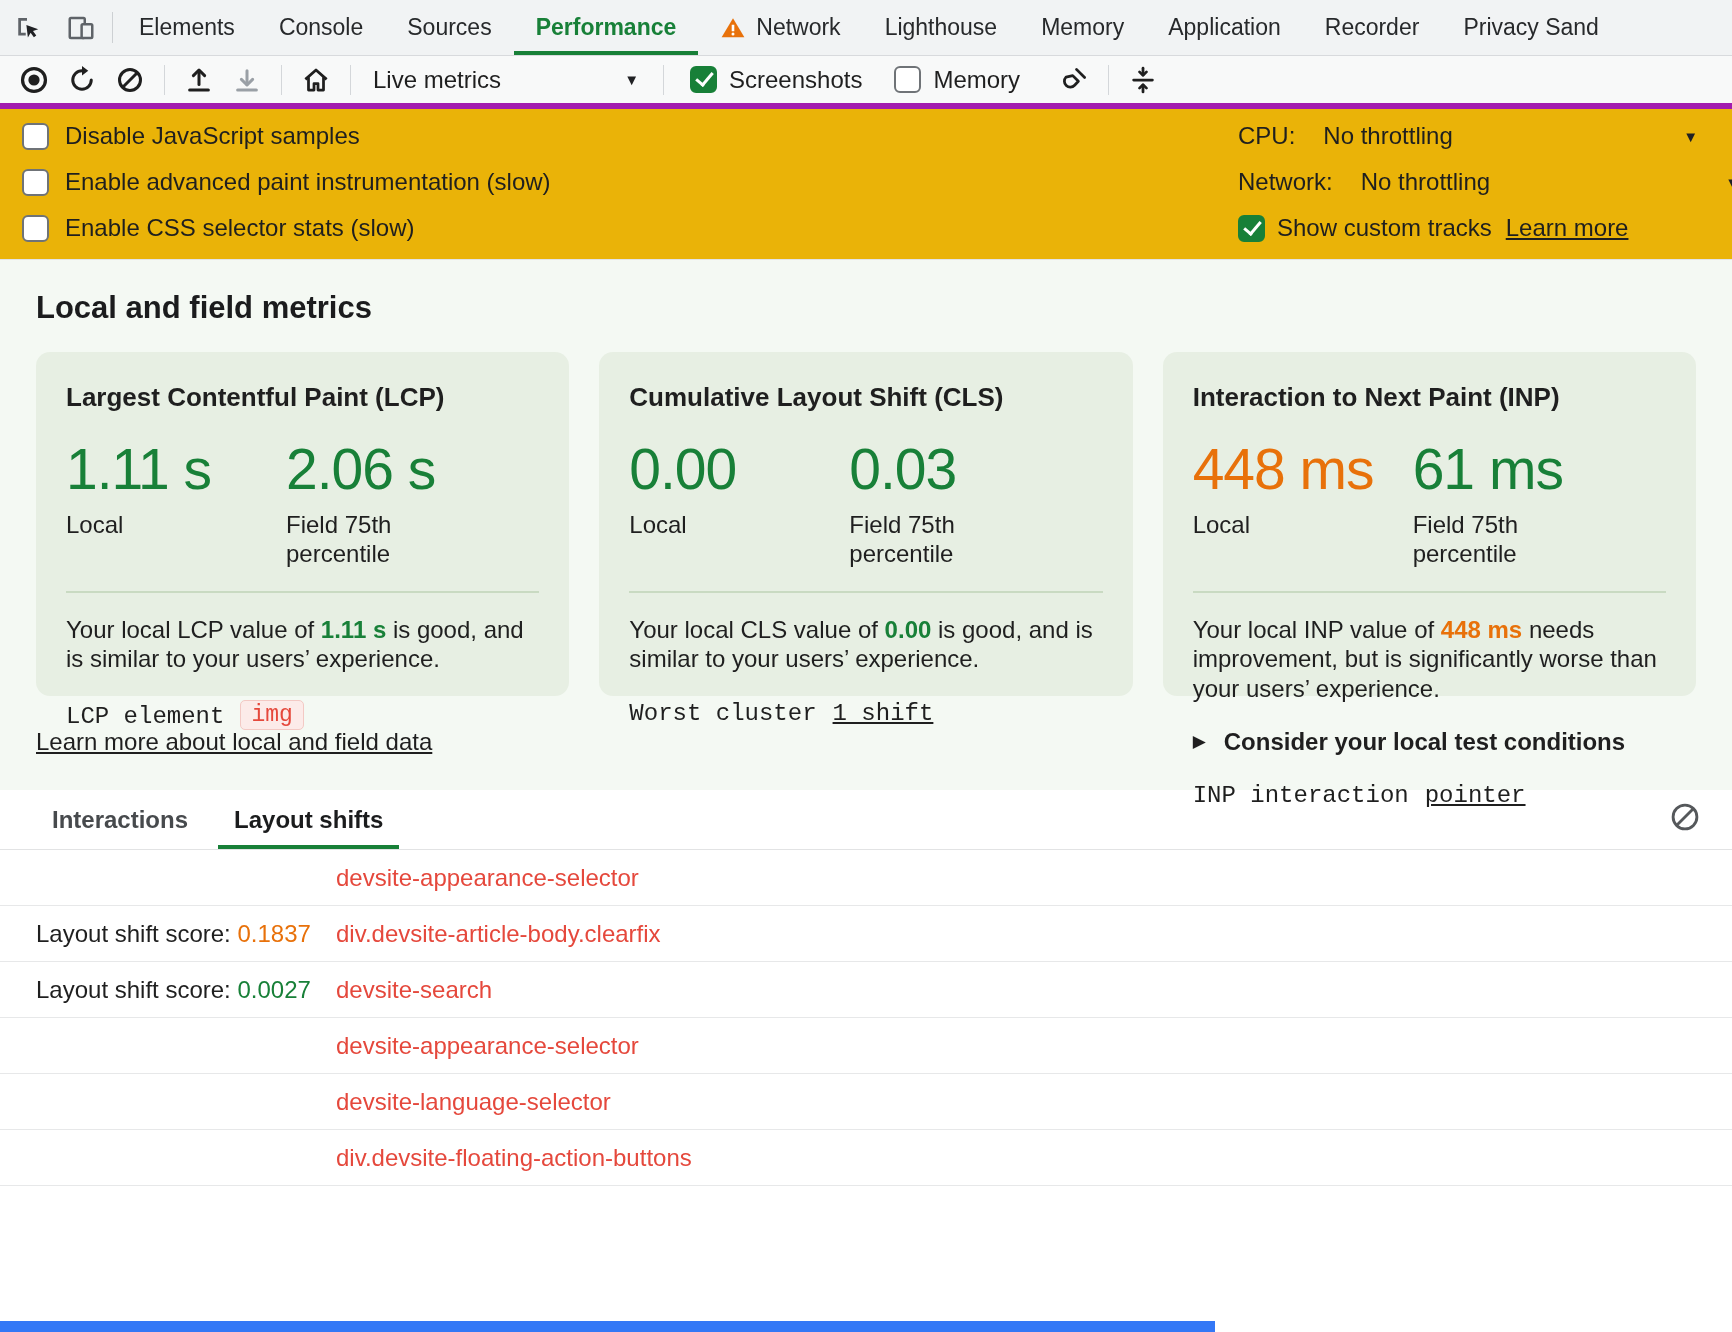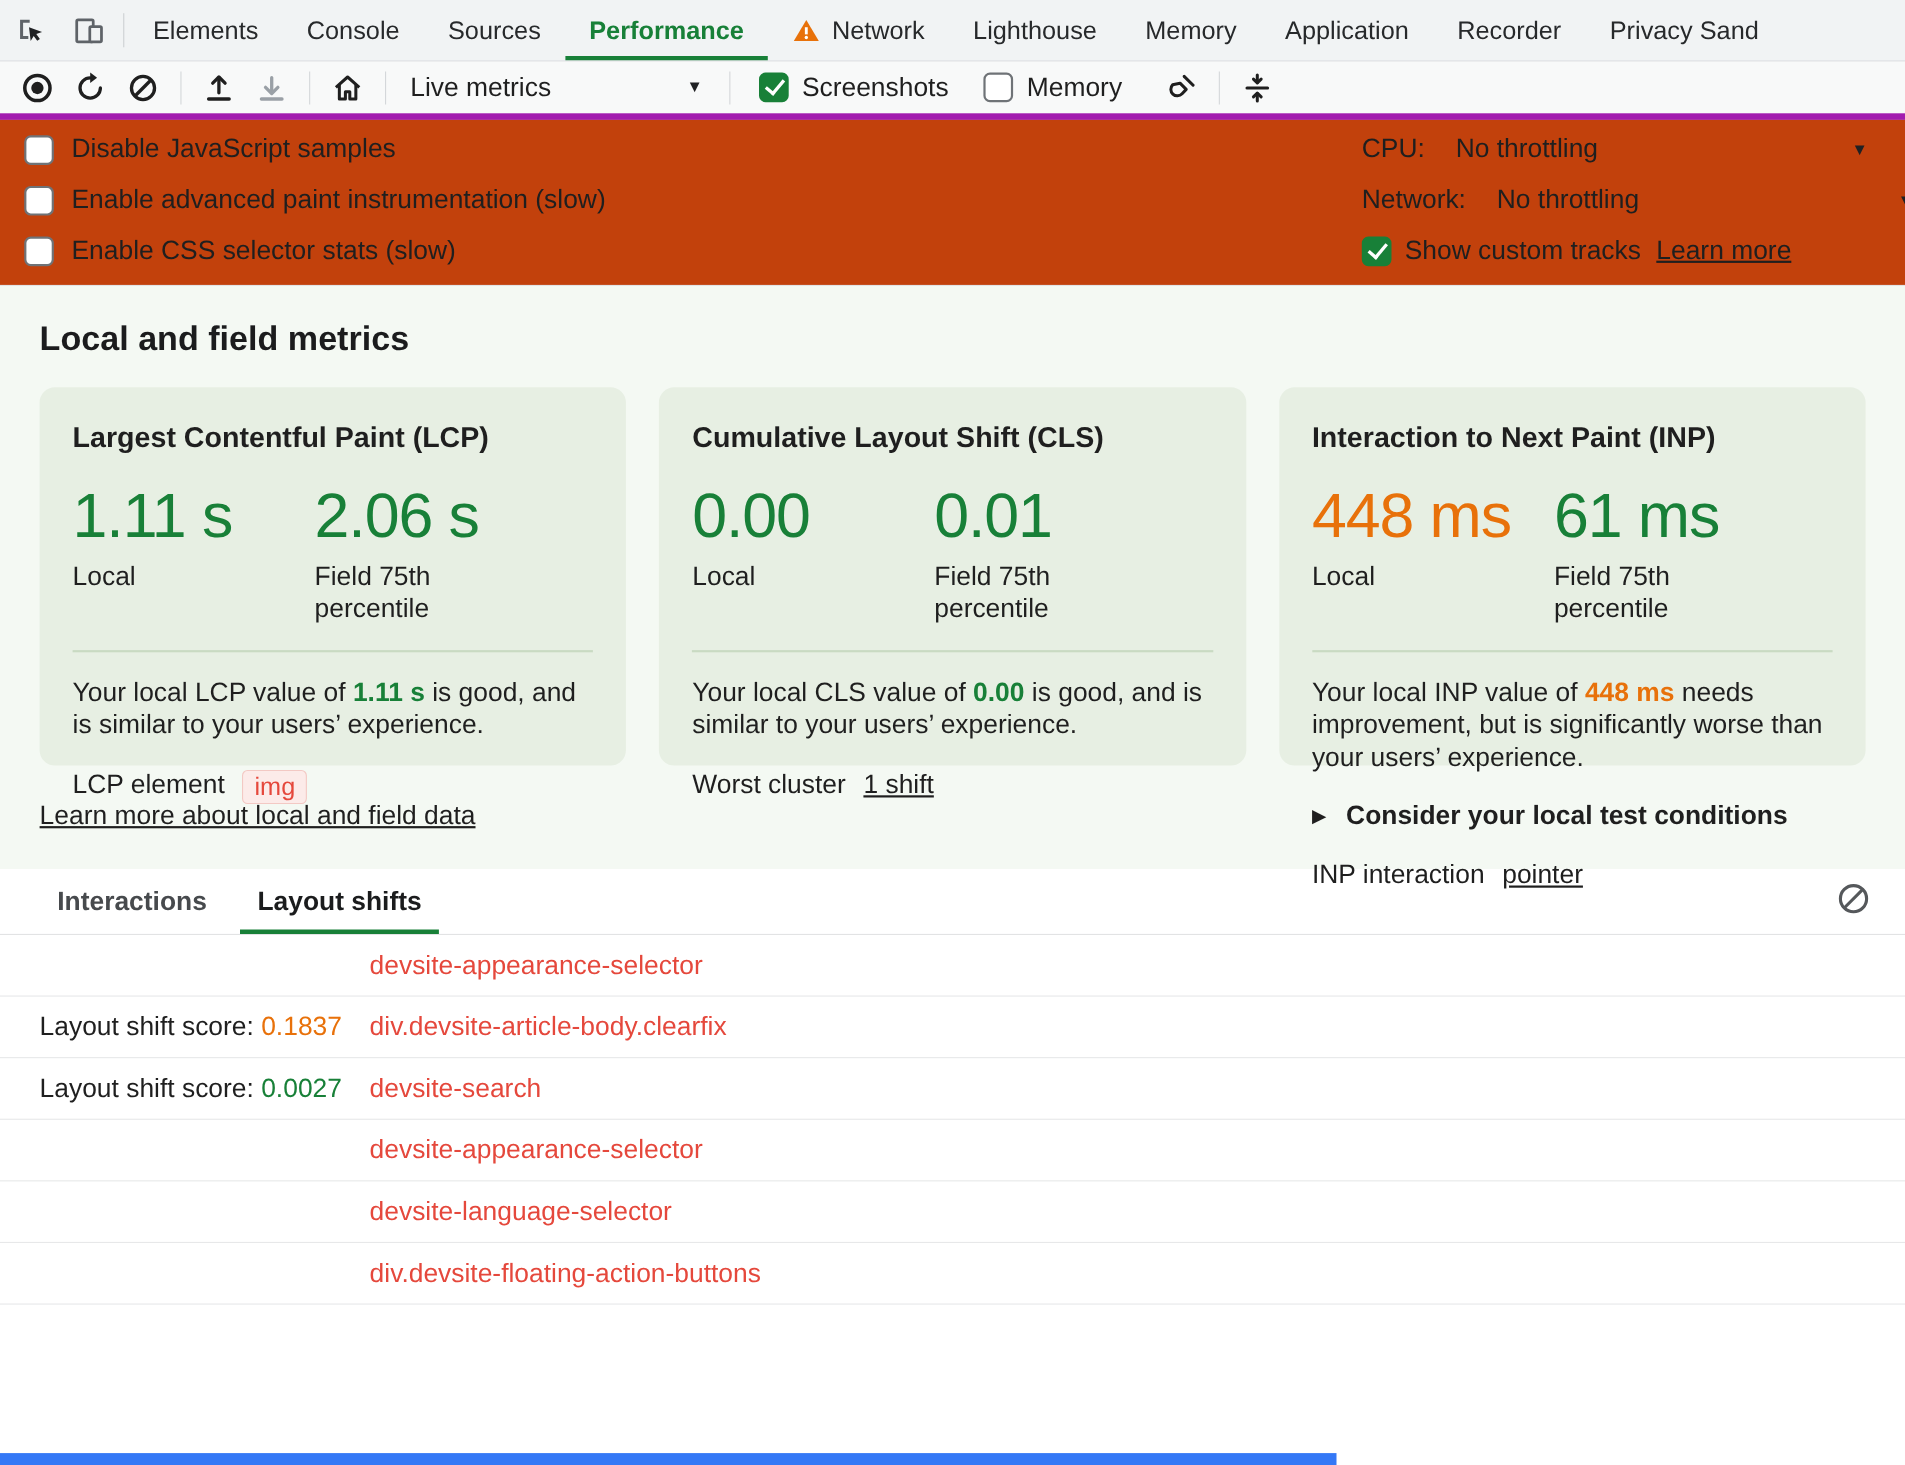--- a/index.html
+++ b/index.html
@@ -22,21 +22,21 @@
   .tool { width:48px; height:44px; display:flex; align-items:center; justify-content:center; flex:none; border-radius:6px; }
   .vsep2 { width:1px; height:30px; background:#d4d7da; margin:0 10px; flex:none; }
   .live-select { width:292px; display:flex; align-items:center; justify-content:space-between; padding:0 14px 0 12px; font-size:24px; cursor:pointer; flex:none; }
   .dd { font-size:15px; color:#202124; line-height:1; }
   .check-group { display:flex; align-items:center; gap:12px; font-size:24px; margin:0 16px; cursor:pointer; flex:none; }
   .checkbox { width:27px; height:27px; border:2.5px solid #6f7377; border-radius:6px; background:#fff; flex:none; display:flex; align-items:center; justify-content:center; }
   .checkbox.checked { background:#188038; border-color:#188038; }
   .checkbox.checked::after { content:""; width:7px; height:14px; border:solid #fff; border-width:0 3.5px 3.5px 0; transform:rotate(40deg) translate(-1px,-2px); }
 
   
-  .settings { background:#c2410c; border-bottom:1px solid #e2e4e6; padding:4px 0 8px; position:relative; }
+  .settings { background:#eab308; border-bottom:1px solid #e2e4e6; padding:4px 0 8px; position:relative; }
   .settings-row { display:flex; align-items:center; gap:16px; height:46px; padding-left:22px; font-size:24px; cursor:pointer; }
   .settings-right { position:absolute; top:4px; left:1238px; right:34px; }
   .sr-row { height:46px; display:flex; align-items:center; font-size:24px; }
   .sr-row .check-group { margin:0; }
   .sr-label { margin-right:28px; }
   .sr-select { flex:1; display:flex; align-items:center; justify-content:space-between; cursor:pointer; }
   .sr-row.network { margin-right:-42px; }
   .link { color:#1f1f1f; text-decoration:underline; cursor:pointer; }
   .sr-tracks .link { margin-left:14px; }
 
@@ -47,21 +47,21 @@
   .card { flex:1; background:#e7efe3; border-radius:14px; padding:30px 30px 26px; height:344px; }
   .card h3 { font-size:26px; font-weight:700; margin-bottom:28px; }
   .values { display:flex; }
   .value-col { display:flex; flex-direction:column; }
   .value-col.local { min-width:188px; margin-right:32px; }
   .value { font-size:57px; line-height:1; letter-spacing:-1px; white-space:nowrap; }
   .value-label { font-size:24px; line-height:1.22; margin-top:12px; max-width:160px; }
   .card hr { border:none; border-top:2px solid #c9dac2; margin:22px 0; }
   .card p { font-size:24px; line-height:1.24; }
   .inline-val { font-weight:700; }
-  .footer-row { margin-top:26px; font-size:24px; display:flex; align-items:flex-start; gap:16px; }
+  .footer-row { margin-top:26px; font-size:24px; display:flex; align-items:flex-end; gap:16px;font-family:Liberation Mono, monospace; }
   .chip { color:#e5483c; background:#fcebe9; border:1.5px solid #f3c9c4; border-radius:5px; padding:1px 10px; font-size:23px; cursor:pointer; }
   .expando { margin-top:24px; display:flex; align-items:center; gap:18px; font-size:24px; font-weight:700; cursor:pointer; }
   .tri { font-size:17px; }
   .metrics-link { display:inline-block; margin-top:32px; font-size:24px; }
 
   
   .logs { background:#fff; }
   .logs-tabs { display:flex; align-items:stretch; height:60px; padding:0 36px; border-bottom:1px solid #e2e3e4; position:relative;text-align:right; }
   .log-tab { display:flex; align-items:center; padding:0 16px; font-size:24px; font-weight:700; color:#474a4d; margin-right:14px; cursor:pointer; }
   .log-tab.active { color:#1b1c1d; box-shadow:inset 0 -4px 0 #188038; }
@@ -264,21 +264,21 @@
     </div>
 
     <div class="card">
       <h3>Cumulative Layout Shift (CLS)</h3>
       <div class="values">
         <div class="value-col local">
           <div class="value" data-tone="good">0.00</div>
           <div class="value-label">Local</div>
         </div>
         <div class="value-col">
-          <div class="value" data-tone="good">0.01</div>
+          <div class="value" data-tone="good">0.03</div>
           <div class="value-label">Field 75th percentile</div>
         </div>
       </div>
       <hr>
       <p><span>Your local CLS value of </span><span class="inline-val" data-tone="good">0.00</span><span> is good, and is similar to your users’ experience.</span></p>
       <div class="footer-row">
         <span>Worst cluster</span>
         <span class="link">1 shift</span>
       </div>
     </div>

